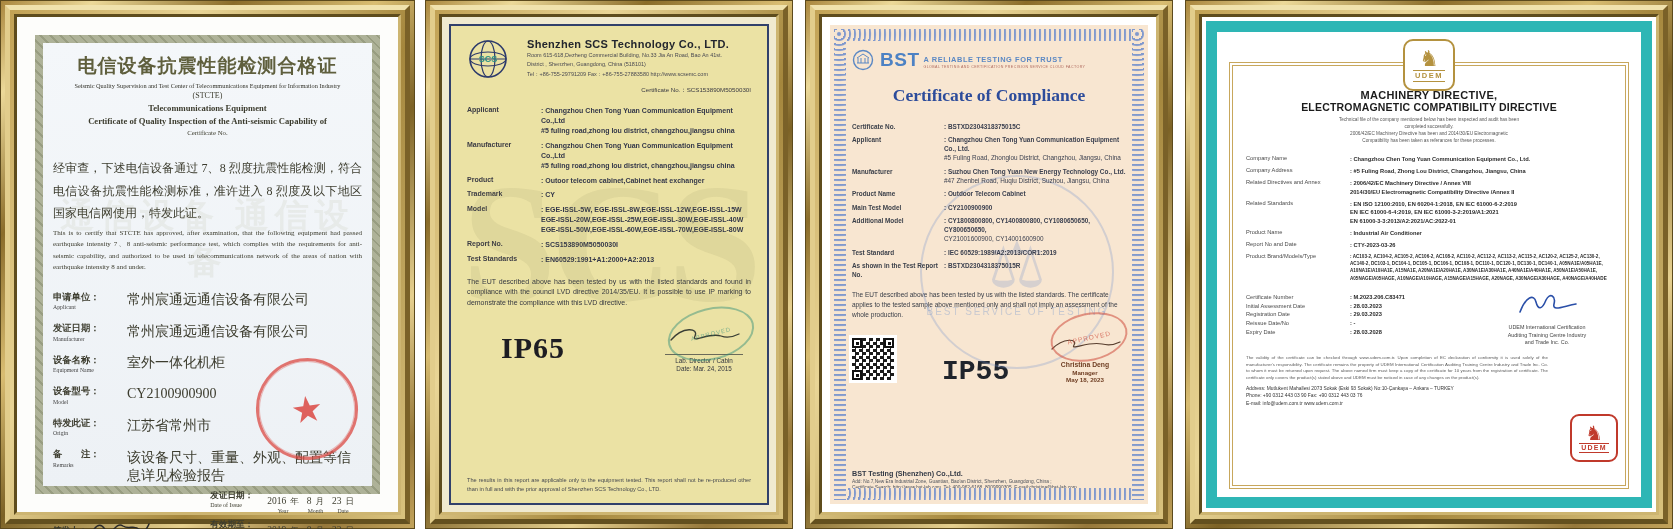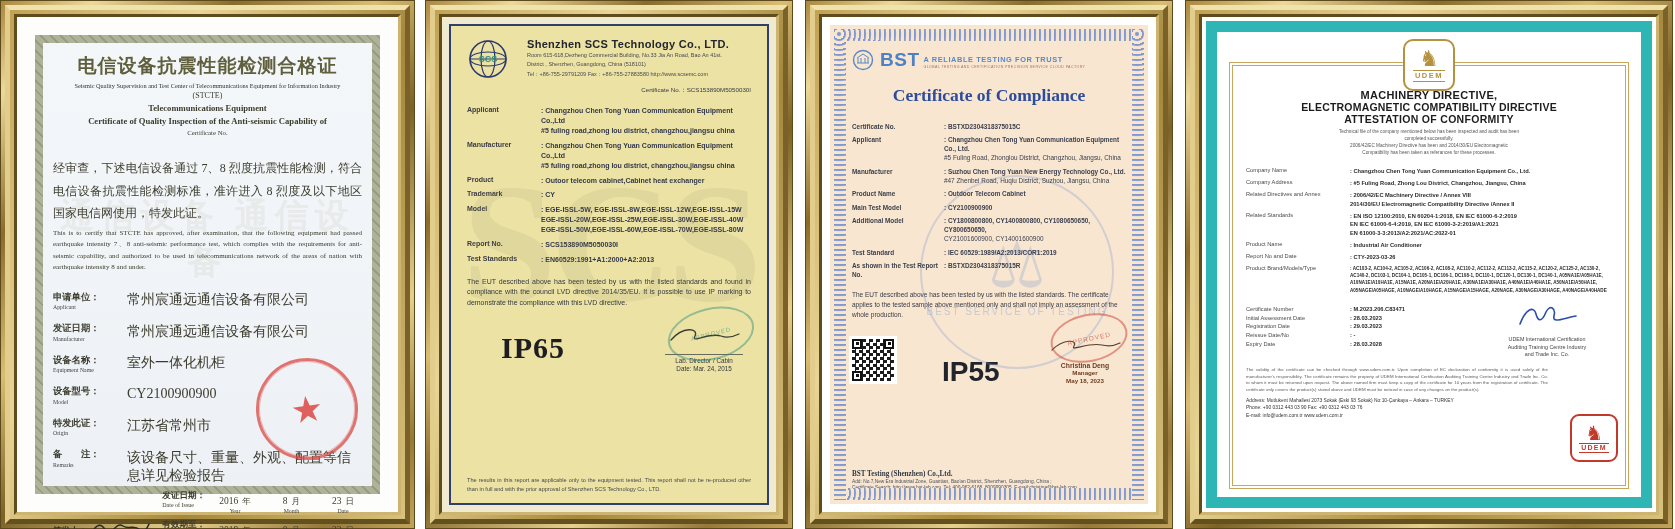--- a/index.html
+++ b/index.html
@@ -41,21 +41,21 @@
   .c1-lab .cn{font-size:9.3px;font-weight:bold;}
   .c1-lab .en{font-size:5.8px;color:#444;margin-top:0.5px;}
   .c1-val{font-size:14px;padding-top:0.5px;}
   .c1-qr{position:absolute;right:58px;top:292px;}
   .c1-bottom{margin-top:auto;display:flex;align-items:flex-end;padding-bottom:6px;}
   .c1-signer{display:flex;align-items:flex-end;}
   .c1-dates{margin-left:auto;}
   .c1-drow{display:flex;align-items:flex-start;margin-top:5px;}
   .c1-dlab .cn{font-size:8.6px;font-weight:bold;}
   .c1-dlab .en{font-size:6px;}
-  .c1-dnums{display:flex;margin-left:14px;gap:24px;}
+  .c1-dnums{display:flex;margin-left:14px;}
   .c1-dn{text-align:center;margin-right:8px;}
   .c1-dn .n{font-size:9.5px;}
   .c1-dn .u{font-size:8.5px;}
   .c1-dn .e{font-size:5.8px;}
   .seal{position:absolute;right:14px;bottom:26px;width:96px;height:96px;border-radius:50%;
     border:3px solid rgba(219,72,66,0.75);box-shadow:inset 0 0 0 1px rgba(219,72,66,0.35);
     display:flex;align-items:center;justify-content:center;transform:rotate(-8deg);}
   .seal .star{font-size:36px;color:rgba(219,72,66,0.85);font-family:"DejaVu Sans",sans-serif;}
 
   
@@ -113,29 +113,29 @@
   .c3-tag .a{font-size:7.4px;font-weight:bold;color:#5b88c4;letter-spacing:0.6px;}
   .c3-tag .b{font-size:3.6px;color:#b06a5e;margin-top:1px;letter-spacing:0.4px;}
   .c3-title{font-family:"Liberation Serif",serif;text-align:center;font-size:17.5px;font-weight:bold;color:#2d4c9b;margin-top:14px;}
   .c3-rows{margin-top:12px;position:relative;}
   .c3-row{display:flex;margin-top:4.6px;}
   .c3-lab{width:92px;flex:0 0 auto;font-size:6.4px;font-weight:bold;color:#3a3f49;line-height:1.35;}
   .c3-val{font-size:6.4px;font-weight:bold;color:#3c4150;line-height:1.4;}
   .c3-val .l2{font-weight:normal;}
   .c3-para{font-size:6.5px;margin-top:10px;line-height:1.55;color:#363b45;}
   .c3-iprow{display:flex;align-items:center;margin-top:12px;}
-  .c3-ip{font-size:28px;font-weight:bold;font-family:Liberation Sans, sans-serif;color:#20242c;margin-left:48px;margin-top:24px;}
+  .c3-ip{font-size:28px;font-weight:bold;font-family:Liberation Mono, monospace;color:#20242c;margin-left:48px;margin-top:24px;}
   .c3-appr{margin-left:auto;text-align:center;position:relative;padding-right:4px;}
   .c3-stamp{position:absolute;right:-2px;top:-22px;width:74px;height:44px;border:2px solid rgba(205,75,60,0.55);
     border-radius:50%;transform:rotate(-12deg);display:flex;align-items:center;justify-content:center;
     font-size:6.5px;color:rgba(205,75,60,0.7);letter-spacing:1px;}
   .c3-name{font-size:6.8px;font-weight:bold;color:#6e3d22;margin-top:2px;}
   .c3-role,.c3-date{font-size:6.2px;font-weight:bold;color:#6e3d22;margin-top:0.5px;}
   .c3-foot{margin-top:auto;}
-  .c3-fco{font-size:7.2px;font-weight:bold;color:#333a46;font-family:Liberation Serif, serif;}
+  .c3-fco{font-size:7.2px;font-weight:bold;color:#333a46;}
   .c3-fad{font-size:4.8px;color:#4a4f59;margin-top:1.5px;}
   .c3-fsr{font-size:4.8px;color:#4a4f59;margin-top:1px;}
 
   
   .mat4{background:#ffffff;padding:4px;}
   .teal{box-sizing:border-box;height:100%;border:11px solid #2eb6b5;background:#ffffff;padding:8px 12px;}
   .goldbox{box-sizing:border-box;height:100%;border:1px solid #c8a75c;box-shadow:inset 0 0 0 2px #fff,inset 0 0 0 3px #c8a75c;
     position:relative;margin-top:22px;height:calc(100% - 22px);padding:26px 16px 8px;display:flex;flex-direction:column;color:#222;}
   .udem-badge{position:absolute;top:-24px;left:50%;transform:translateX(-50%);width:48px;height:48px;background:#fff;
     border:2.5px solid #b4923f;border-radius:10px;display:flex;flex-direction:column;align-items:center;justify-content:center;}
@@ -476,21 +476,20 @@
         <div class="gf3">
     <div class="mat mat4">
      <div class="teal">
       <div class="goldbox">
         <div class="udem-badge">
           <div class="horse">♞</div>
           <div class="nm">UDEM</div>
         </div>
         <div class="c4-title c4-t1">MACHINERY DIRECTIVE,</div>
         <div class="c4-title c4-t2">ELECTROMAGNETIC COMPATIBILITY DIRECTIVE</div>
-        <div class="c4-title c4-t3">ATTESTATION OF CONFORMITY</div>
         <div class="c4-sub" style="white-space:pre-line;">Technical file of the company mentioned below has been inspected and audit has been
 completed successfully.
 2006/42/EC Machinery Directive has been and 2014/30/EU Electromagnetic
 Compatibility has been taken as referances for these processes.</div>
 
         <div class="c4-rows">
           <div class="c4-row">
             <div class="c4-lab">Company Name</div>
             <div class="c4-val">: Changzhou Chen Tong Yuan Communication Equipment Co., Ltd.</div>
           </div>

